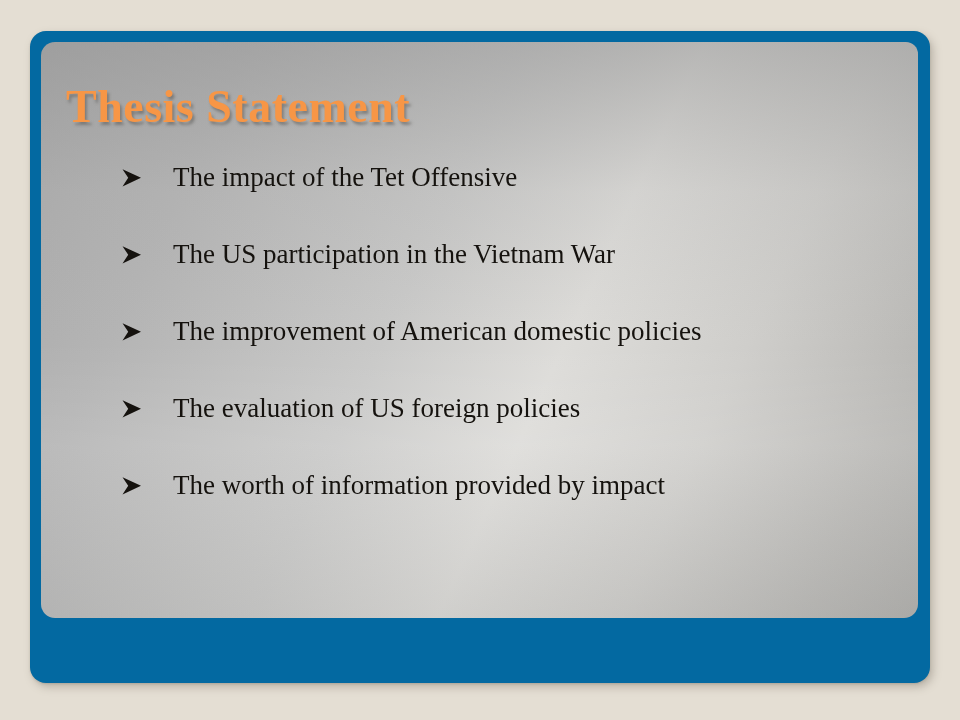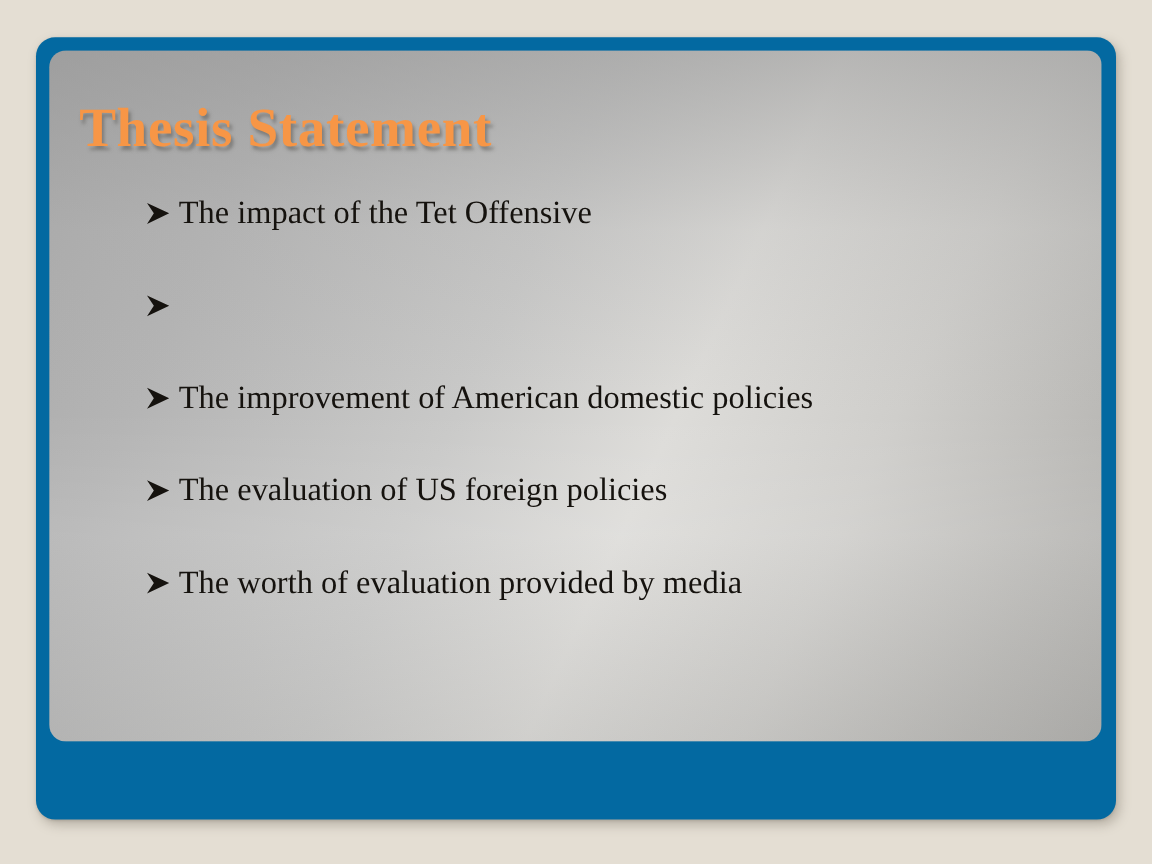--- a/index.html
+++ b/index.html
@@ -100,21 +100,21 @@
     height: 34px;
     display: inline-block;
   }
   .bullet-icon svg {
     position: absolute;
     left: 0;
     top: 8px;
   }
   .bullet-text {
     display: inline-block;
-    margin-left: 28px;
+    margin-left: 52px;
   }
 </style>
 </head>
 <body>
 
 <div class="slide-stage">
 
   <div class="slide-card">
 
     <div class="content-panel">
@@ -131,20 +131,21 @@
           </span>
           <span class="bullet-text">The impact of the Tet Offensive</span>
         </li>
 
         <li class="bullet-item">
           <span class="bullet-icon">
             <svg width="22" height="20" viewBox="0 0 22 20" aria-hidden="true">
               <path d="M1.5 1.2 L20 9.8 L1.5 18.6 L7.2 9.8 Z" fill="#15120e"></path>
             </svg>
           </span>
+          <span class="bullet-text">The US participation in the Vietnam War</span>
         </li>
 
         <li class="bullet-item">
           <span class="bullet-icon">
             <svg width="22" height="20" viewBox="0 0 22 20" aria-hidden="true">
               <path d="M1.5 1.2 L20 9.8 L1.5 18.6 L7.2 9.8 Z" fill="#15120e"></path>
             </svg>
           </span>
           <span class="bullet-text">The improvement of American domestic policies</span>
         </li>
@@ -157,21 +158,21 @@
           </span>
           <span class="bullet-text">The evaluation of US foreign policies</span>
         </li>
 
         <li class="bullet-item">
           <span class="bullet-icon">
             <svg width="22" height="20" viewBox="0 0 22 20" aria-hidden="true">
               <path d="M1.5 1.2 L20 9.8 L1.5 18.6 L7.2 9.8 Z" fill="#15120e"></path>
             </svg>
           </span>
-          <span class="bullet-text">The worth of evaluation provided by media</span>
+          <span class="bullet-text">The worth of information provided by impact</span>
         </li>
 
 
       </ul>
 
     </div>
   </div>
 </div>
 
 </body></html>

